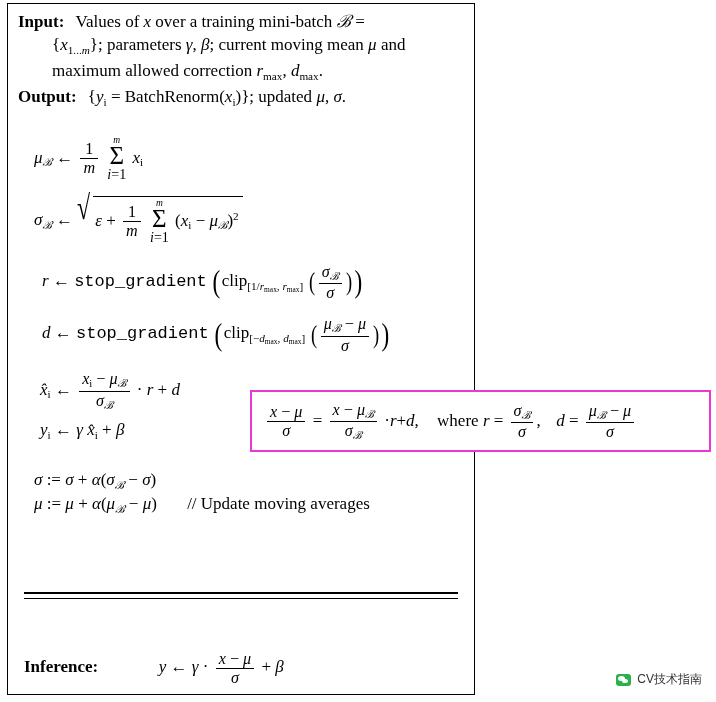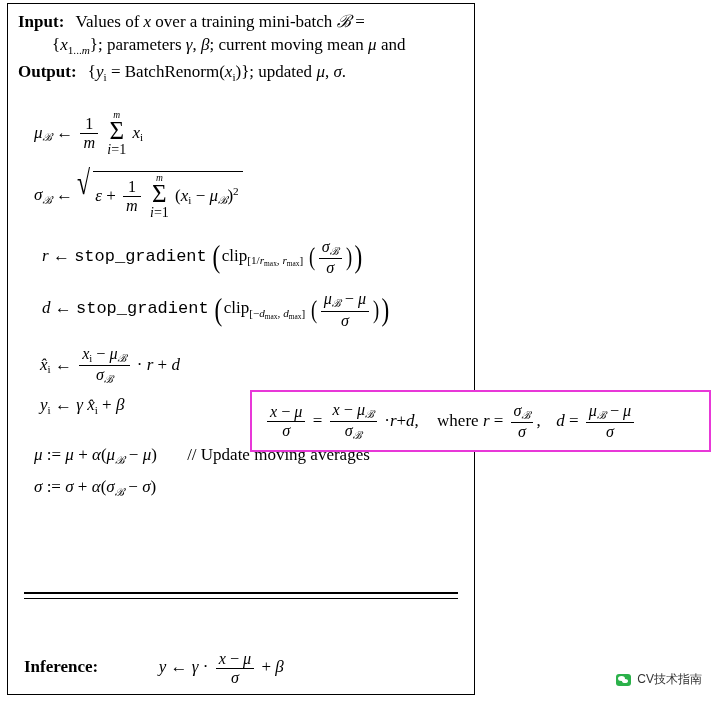--- a/index.html
+++ b/index.html
@@ -198,20 +198,21 @@
 <div id="algo-box">
 
   <div class="pad">
 
     <div class="line">
       <span class="hang-first">
         <span class="bold">Input:</span>
         <span class="sp-sm"></span>Values of <span class="it">x</span> over a training mini-batch <span class="cal">ℬ</span> =
       </span>
       <span class="hang">{<span class="it">x</span><span class="sub">1...<span class="it">m</span></span>}; parameters <span class="it">γ</span>, <span class="it">β</span>; current moving mean <span class="it">μ</span> and</span>
+      <span class="hang">maximum allowed correction <span class="it">r</span><span class="sub">max</span>, <span class="it">d</span><span class="sub">max</span>.</span>
     </div>
 
     <div class="line" style="margin-top:1px;">
       <span class="bold">Output:</span>
       <span class="sp-sm"></span>{<span class="it">y</span><span class="sub">i</span> = BatchRenorm(<span class="it">x</span><span class="sub">i</span>)}; updated <span class="it">μ</span>, <span class="it">σ</span>.
     </div>
 
   </div>
 
   <div class="block-eqs">
@@ -251,27 +252,27 @@
     <div class="eqrow" style="margin-bottom:8px;padding-left:6px;">
       <span class="it">x̂</span><span class="sub">i</span> ←
       <span class="frac"><span class="num"><span class="it">x</span><span class="sub">i</span> − <span class="it">μ</span><span class="sub cal">ℬ</span></span><span class="den"><span class="it">σ</span><span class="sub cal">ℬ</span></span></span>
       · <span class="it">r</span> + <span class="it">d</span>
     </div>
 
     <div class="eqrow" style="margin-bottom:30px;padding-left:6px;">
       <span class="it">y</span><span class="sub">i</span> ← <span class="it">γ</span> <span class="it">x̂</span><span class="sub">i</span> + <span class="it">β</span>
     </div>
 
+    <div class="eqrow">
+      <span class="it">σ</span> := <span class="it">σ</span> + <span class="it">α</span>(<span class="it">σ</span><span class="sub cal">ℬ</span> − <span class="it">σ</span>)
+    </div>
+
     <div class="eqrow" style="margin-bottom:10px;">
       <span class="it">μ</span> := <span class="it">μ</span> + <span class="it">α</span>(<span class="it">μ</span><span class="sub cal">ℬ</span> − <span class="it">μ</span>)
       <span class="sp-lg"></span><span>// Update moving averages</span>
-    </div>
-
-    <div class="eqrow">
-      <span class="it">σ</span> := <span class="it">σ</span> + <span class="it">α</span>(<span class="it">σ</span><span class="sub cal">ℬ</span> − <span class="it">σ</span>)
     </div>
 
   </div>
 
   <div class="rule-wrap">
     <div class="r1"></div>
     <div class="r2"></div>
   </div>
 
   <div class="inference-row">

